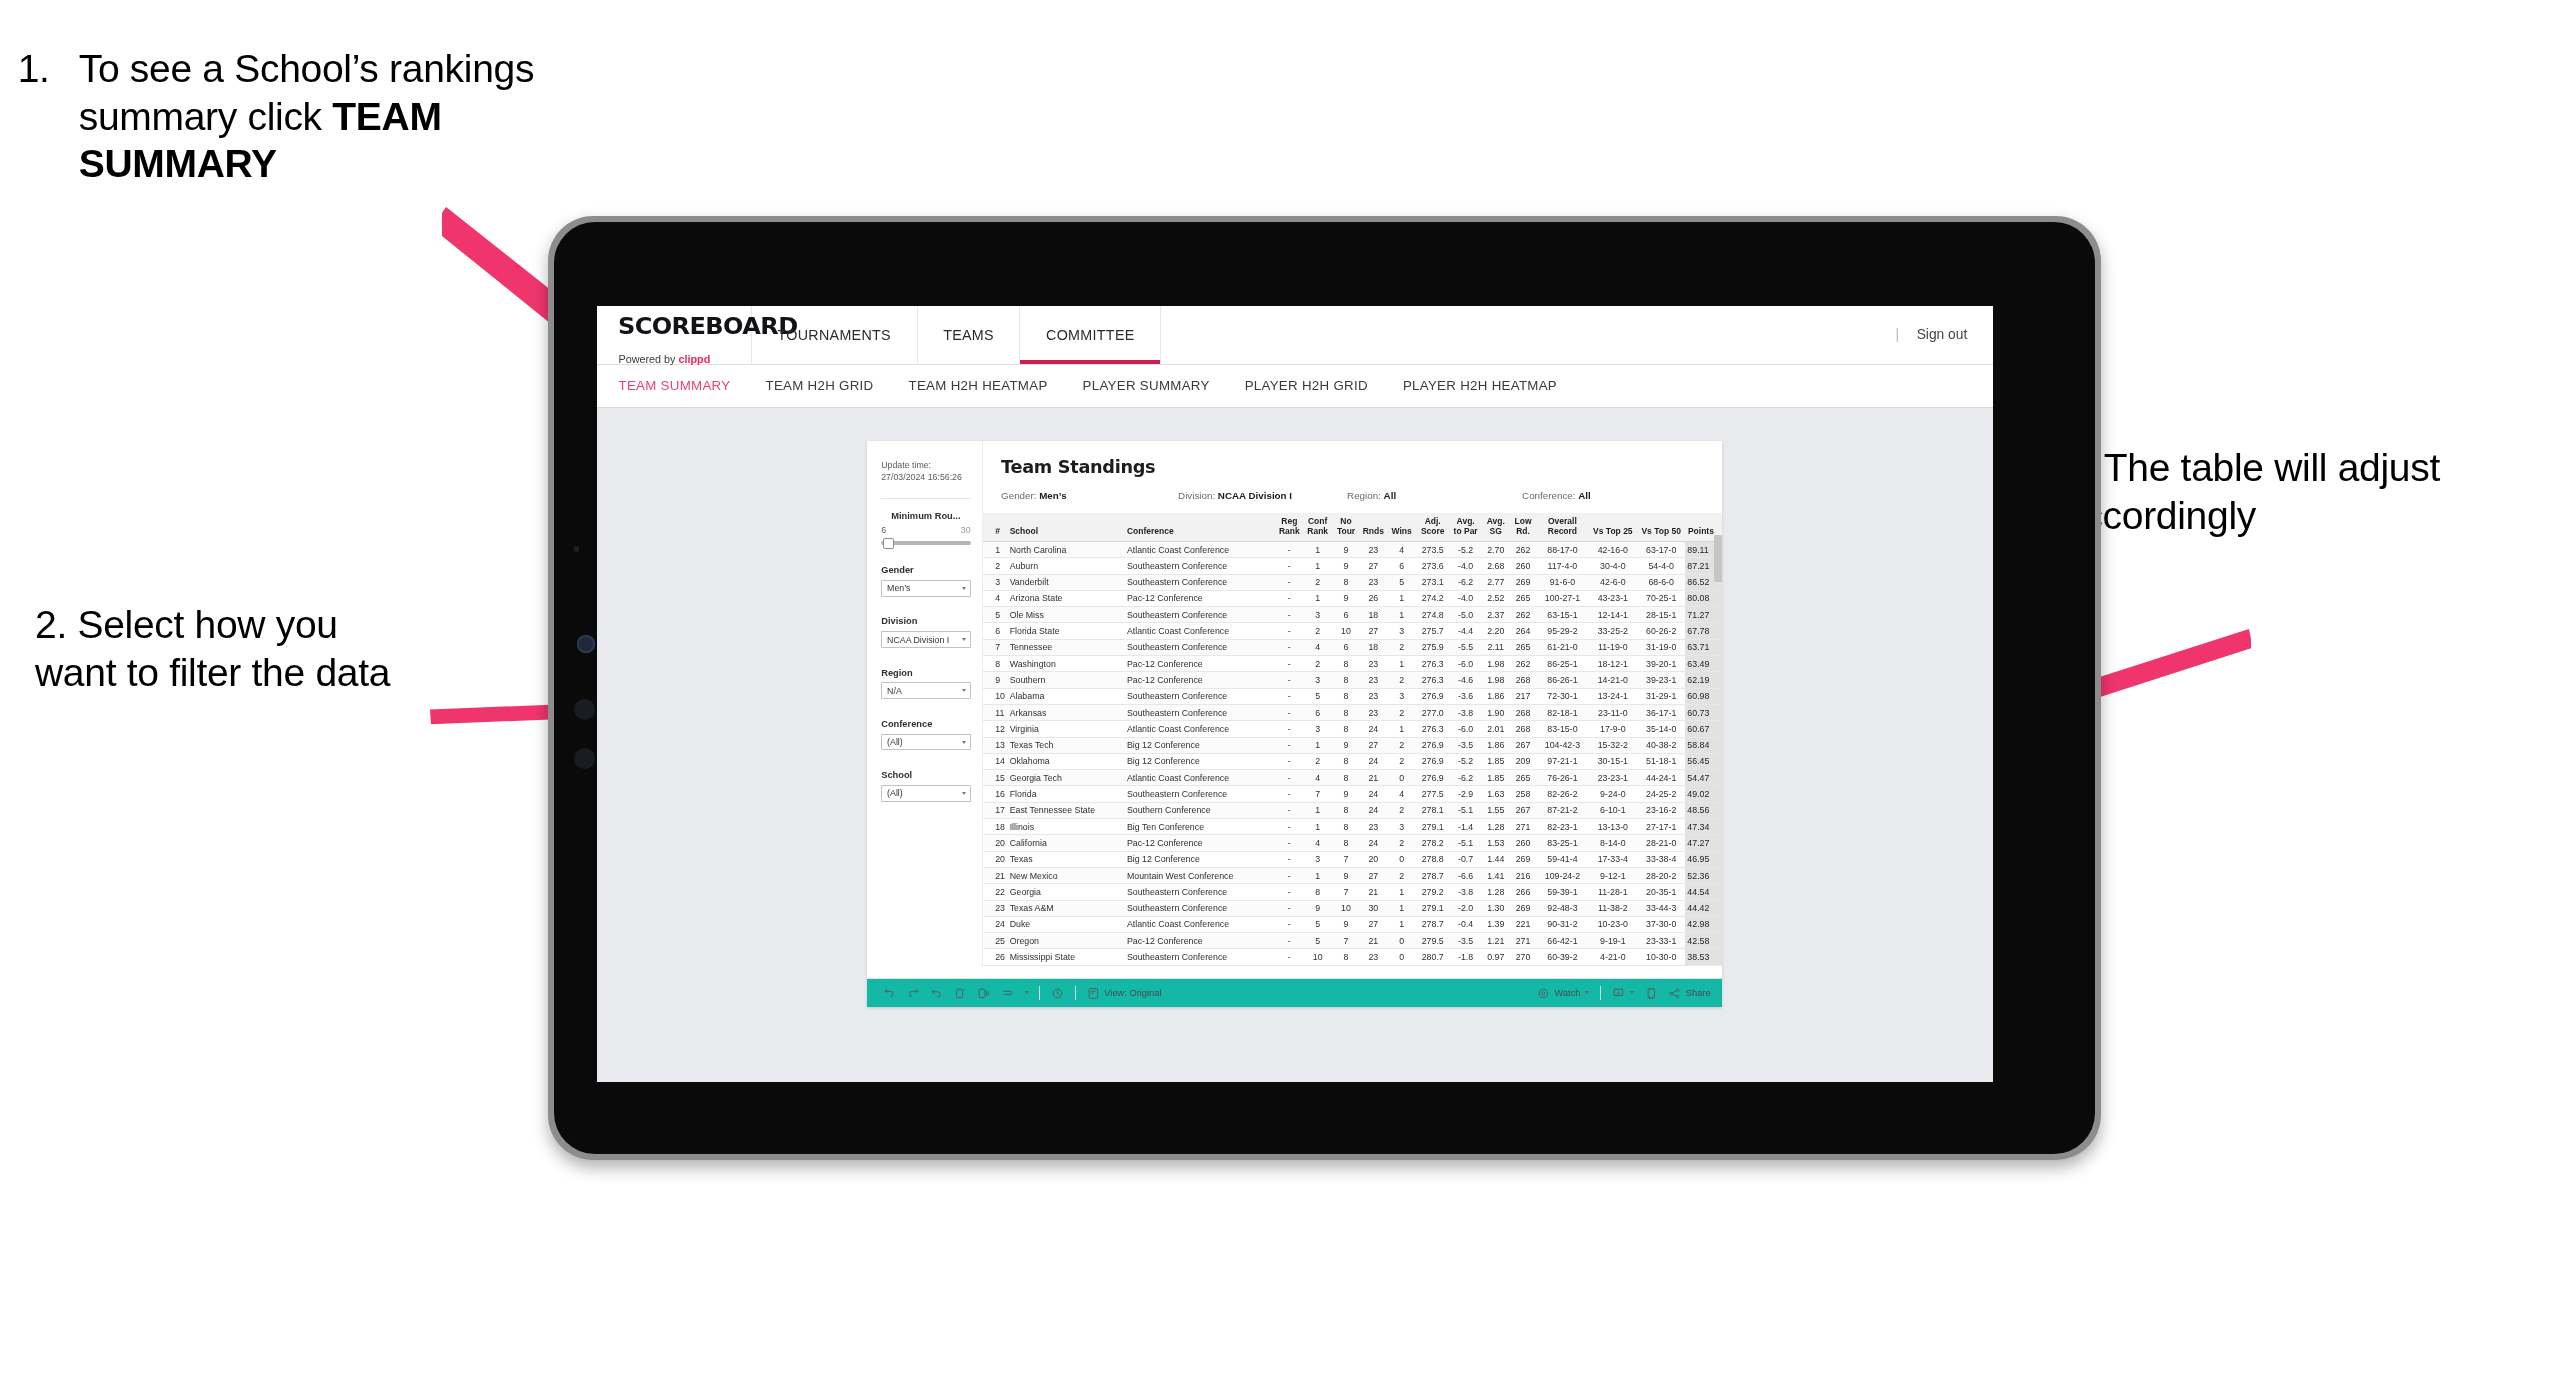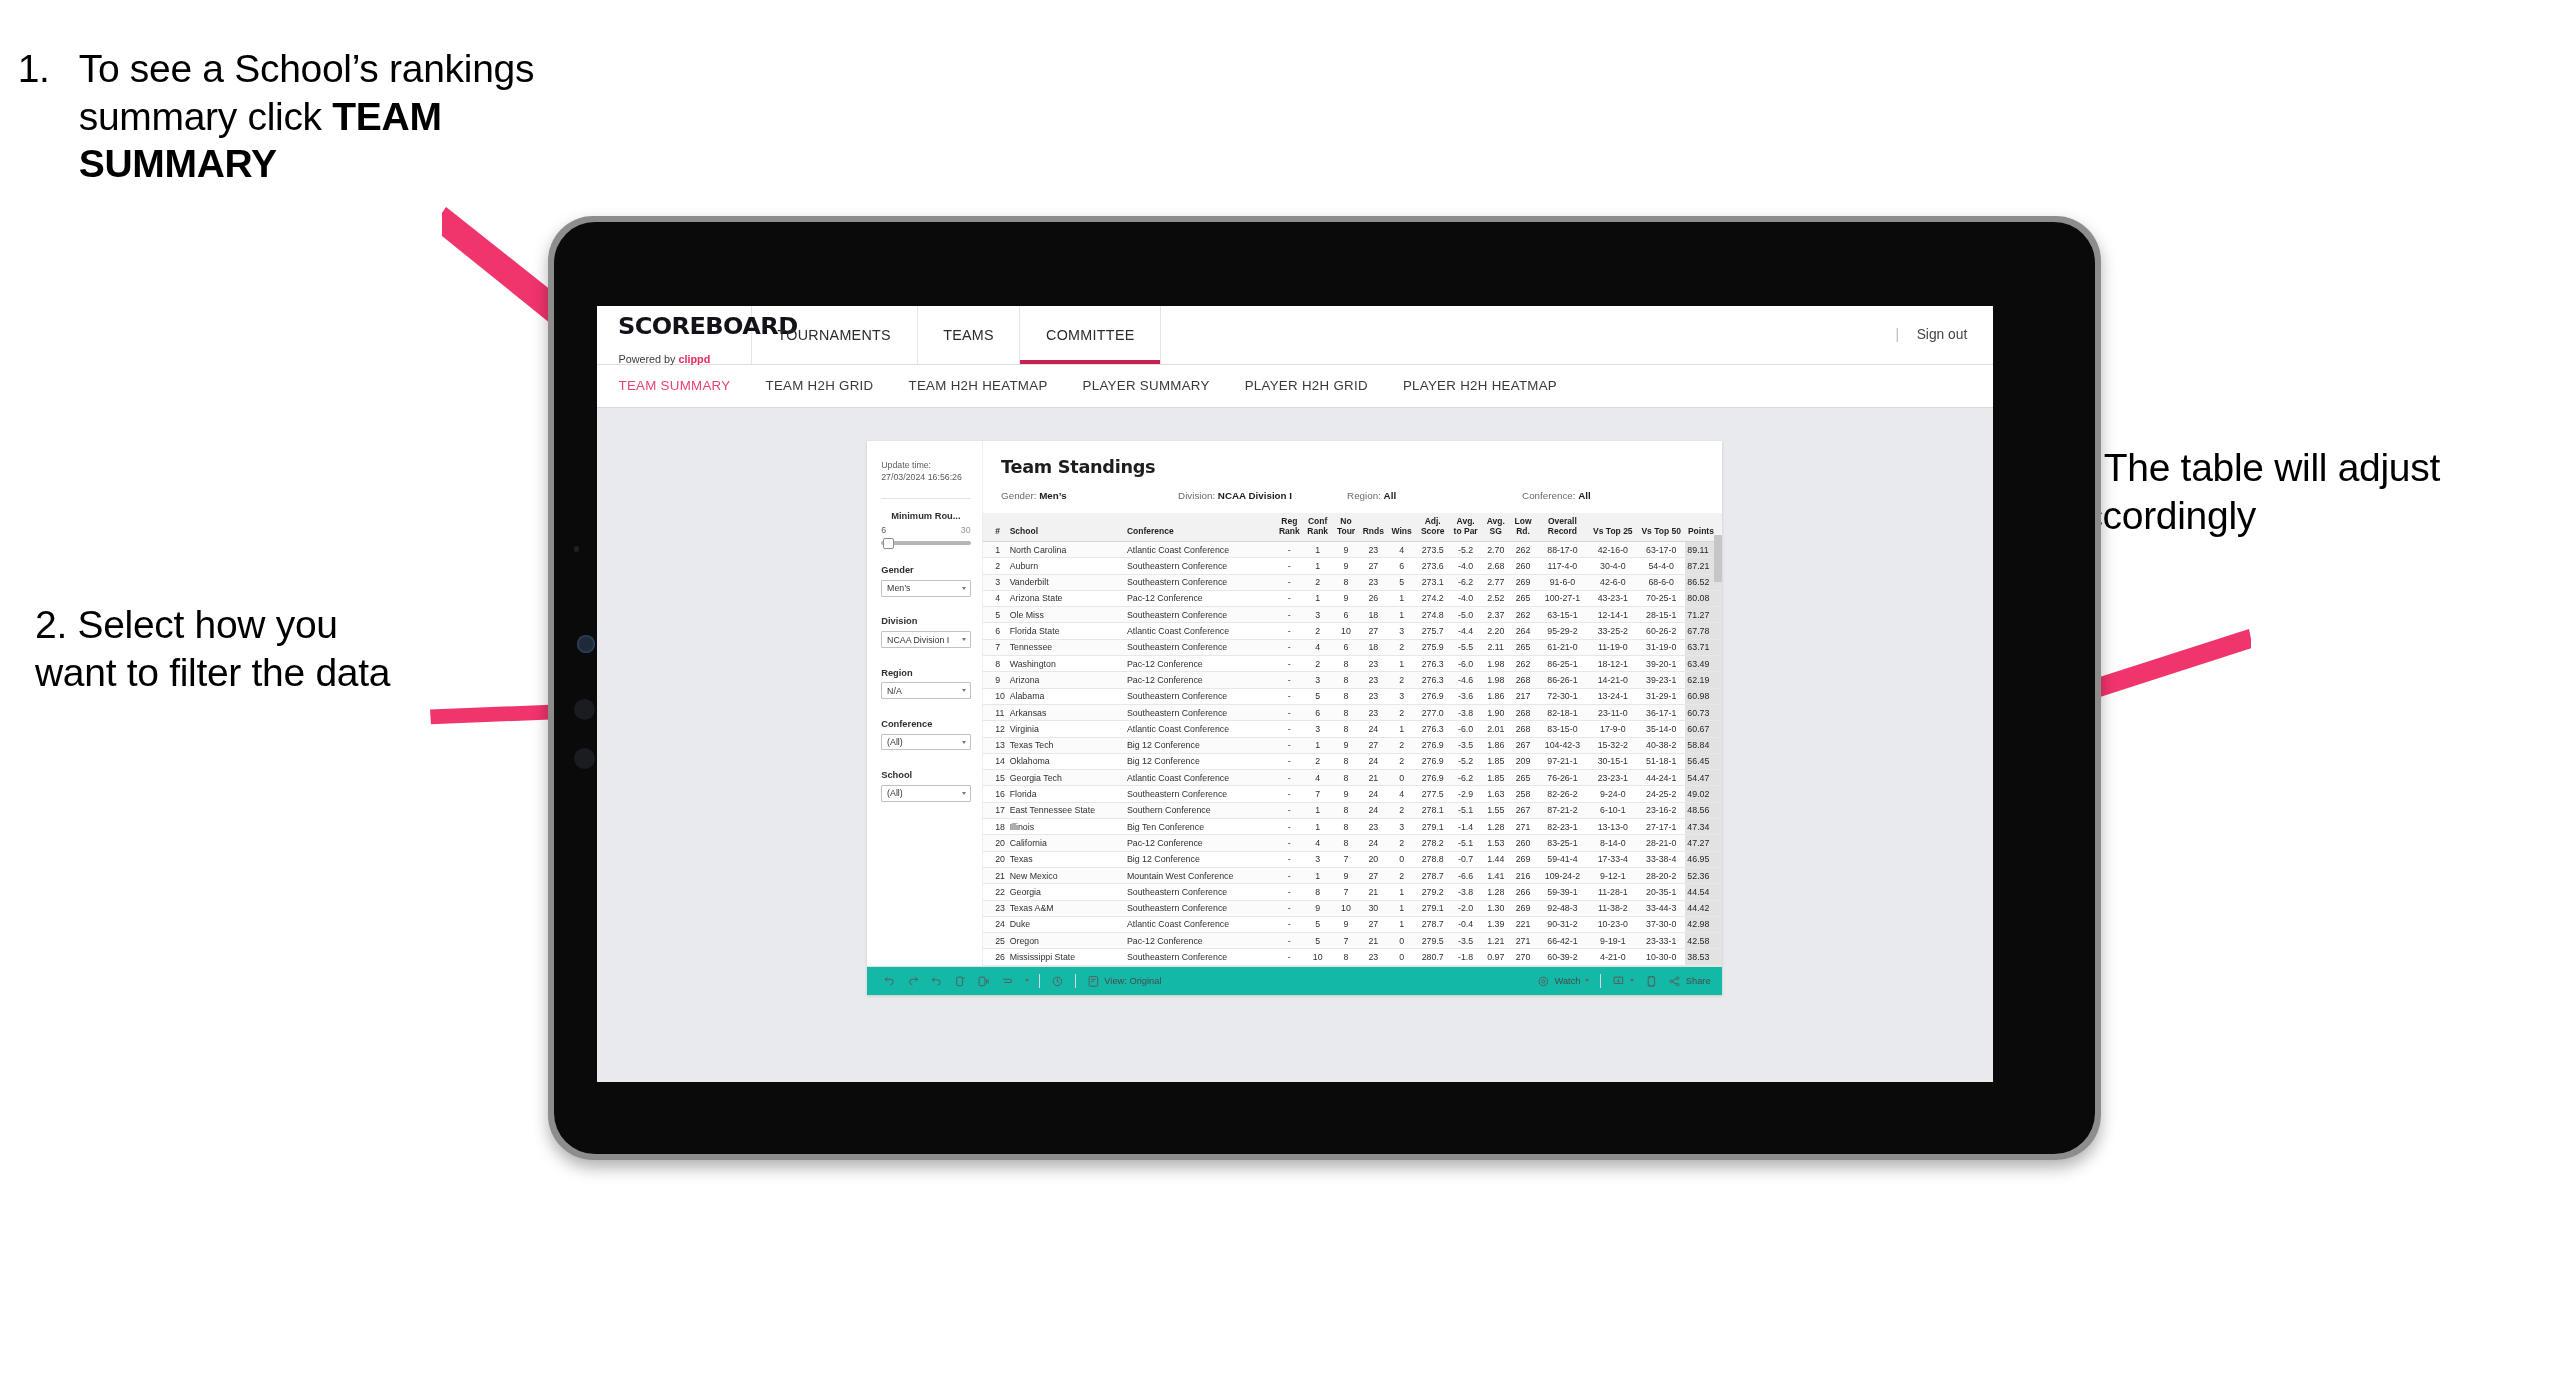--- a/index.html
+++ b/index.html
@@ -92,21 +92,21 @@
     padding-left: 21.6px; gap: 35px; border-bottom: 1px solid #d9d9d9;
     font-size: 13.3px; letter-spacing: 0.3px;
   }
   #subnav .s { color: #3a3a3a; white-space: nowrap; }
   #subnav .s.active { color: #e8436f; }
 
   
   #vizwrap { padding: 33px 0 0 0; display:flex; justify-content:center; }
   #viz {
     width: 855px; background:#fff; box-shadow: 0 1px 2.9px rgba(0,0,0,0.14);
-    display: flex; flex-direction: column;
+    display: flex; flex-direction: column; gap: 12px;
   }
   #vizbody { display:flex; }
 
   
   #filters { width: 116px; flex:none; padding: 17.7px 11.8px 9.8px 13.8px; border-right:1px solid #eee; }
   #filters .upd { font-size: 8.8px; color:#5a5a5a; line-height:1.45; }
   #filters .rule { height:1px; background:#e4e4e4; margin:13.8px 0 11.8px; }
   .fgroup { margin-bottom: 19.7px; }
   .fgroup .flab { font-size: 9.3px; font-weight:700; color:#2f2f2f; margin-bottom:4.9px; }
   .fsel {
@@ -496,21 +496,21 @@
                           <td class="c-num c-atp">-6.0</td>
                           <td class="c-num c-sg">1.98</td>
                           <td class="c-num c-low">262</td>
                           <td class="c-num c-ovr">86-25-1</td>
                           <td class="c-num c-t25">18-12-1</td>
                           <td class="c-num c-t50">39-20-1</td>
                           <td class="c-pts">63.49</td>
                         </tr>
                         <tr>
                           <td class="c-rank">9</td>
-                          <td class="c-school">Arizona</td>
+                          <td class="c-school">Southern</td>
                           <td class="c-conf">Pac-12 Conference</td>
                           <td class="c-num c-reg">-</td>
                           <td class="c-num c-cr">3</td>
                           <td class="c-num c-nt">8</td>
                           <td class="c-num c-rnds">23</td>
                           <td class="c-num c-wins">2</td>
                           <td class="c-num c-adj">276.3</td>
                           <td class="c-num c-atp">-4.6</td>
                           <td class="c-num c-sg">1.98</td>
                           <td class="c-num c-low">268</td>

